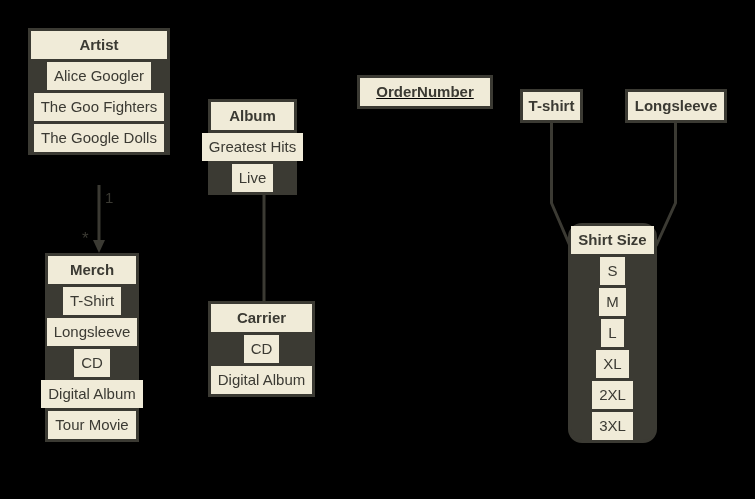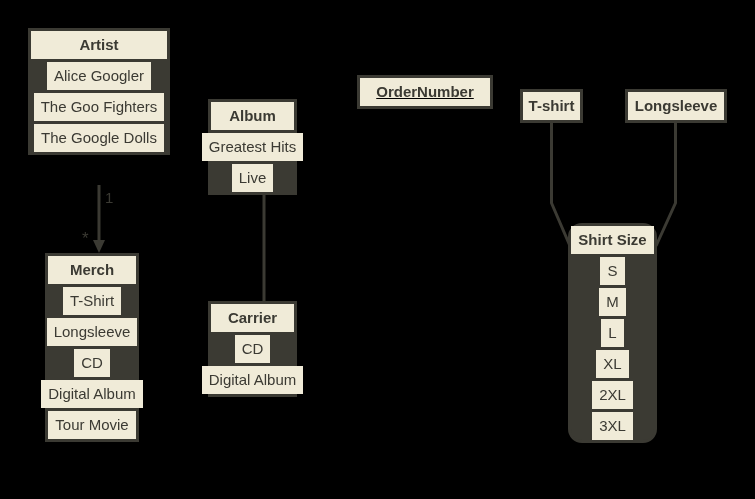--- a/index.html
+++ b/index.html
@@ -102,21 +102,21 @@
   </div>
 
   <div class="entity-table" style="left:208px; top:58px; width:89px;margin-top:41px;">
     <div class="cell header">Album</div>
     <div class="rows">
         <div class="cell">Greatest Hits</div>
         <div class="cell">Live</div>
       </div>
   </div>
 
-  <div class="entity-table" style="left:208px; top:301px; width:89px;">
+  <div class="entity-table" style="left:208px; top:301px; width:107px;">
     <div class="cell header">Carrier</div>
     <div class="rows">
         <div class="cell">CD</div>
         <div class="cell">Digital Album</div>
       </div>
   </div>
 
   <div class="entity-table" style="left:357px; top:75px; width:136px;text-decoration:underline;">
     <div class="cell header">OrderNumber</div>
   </div>

